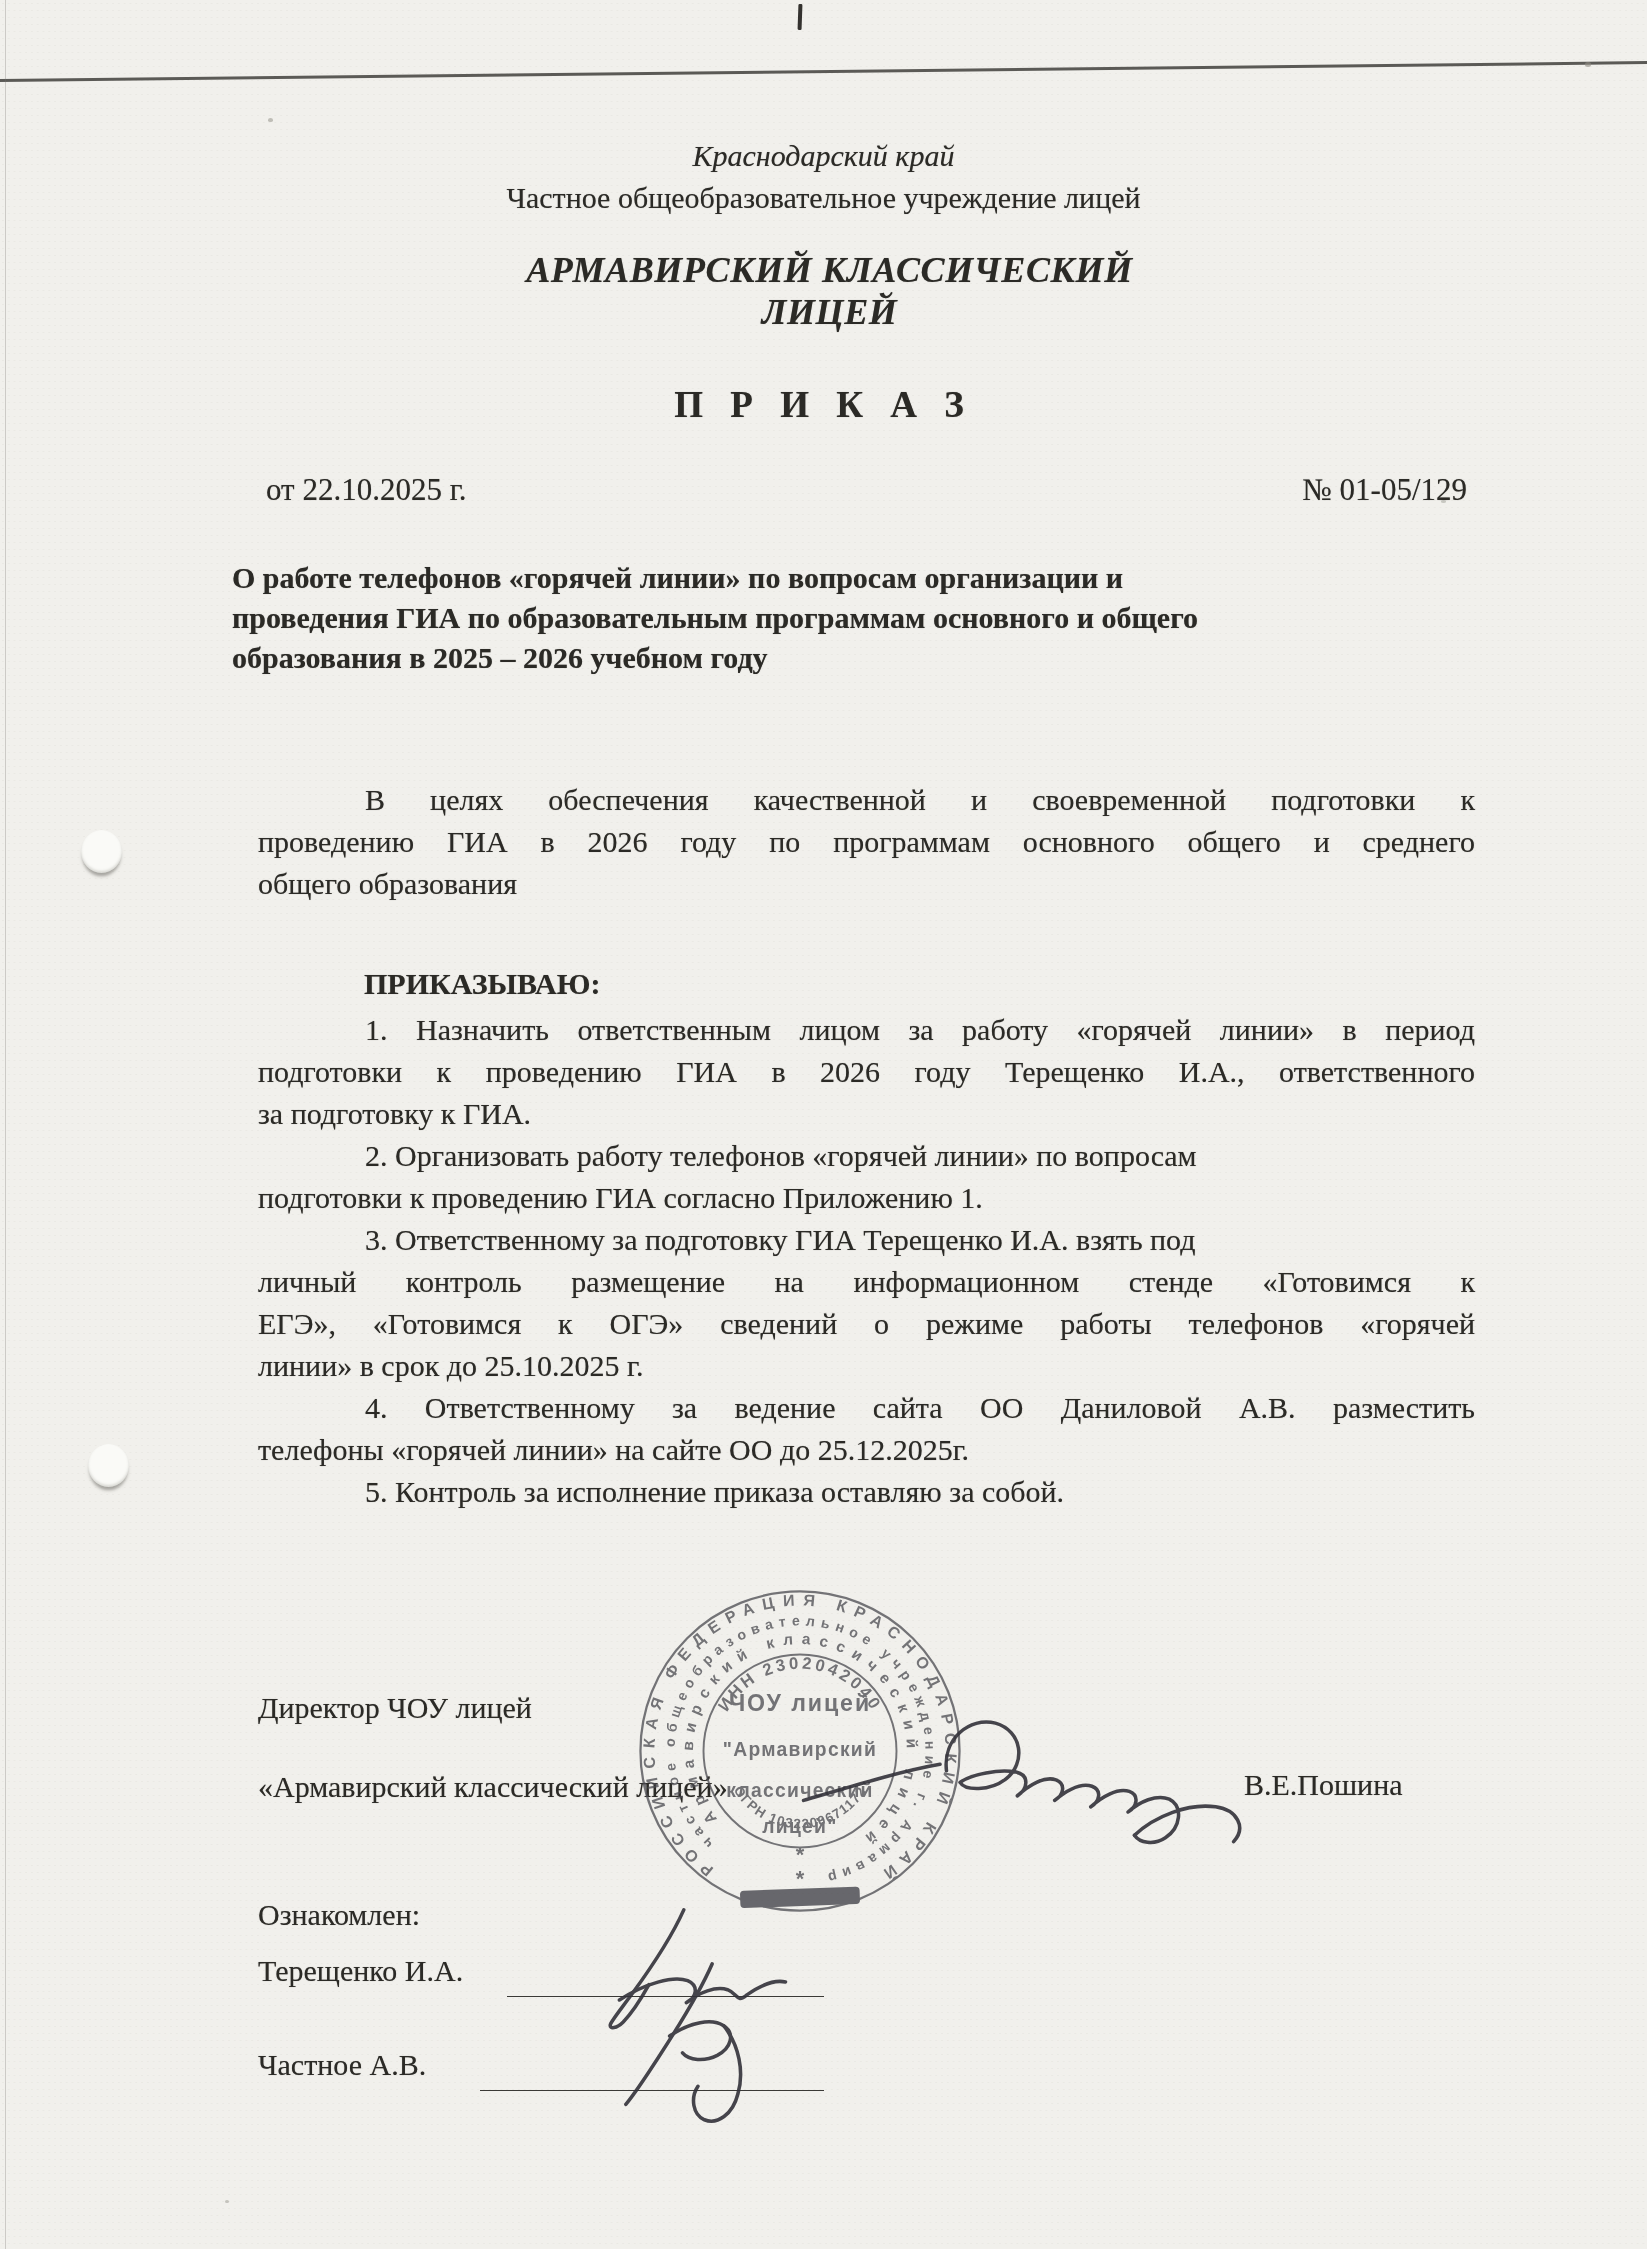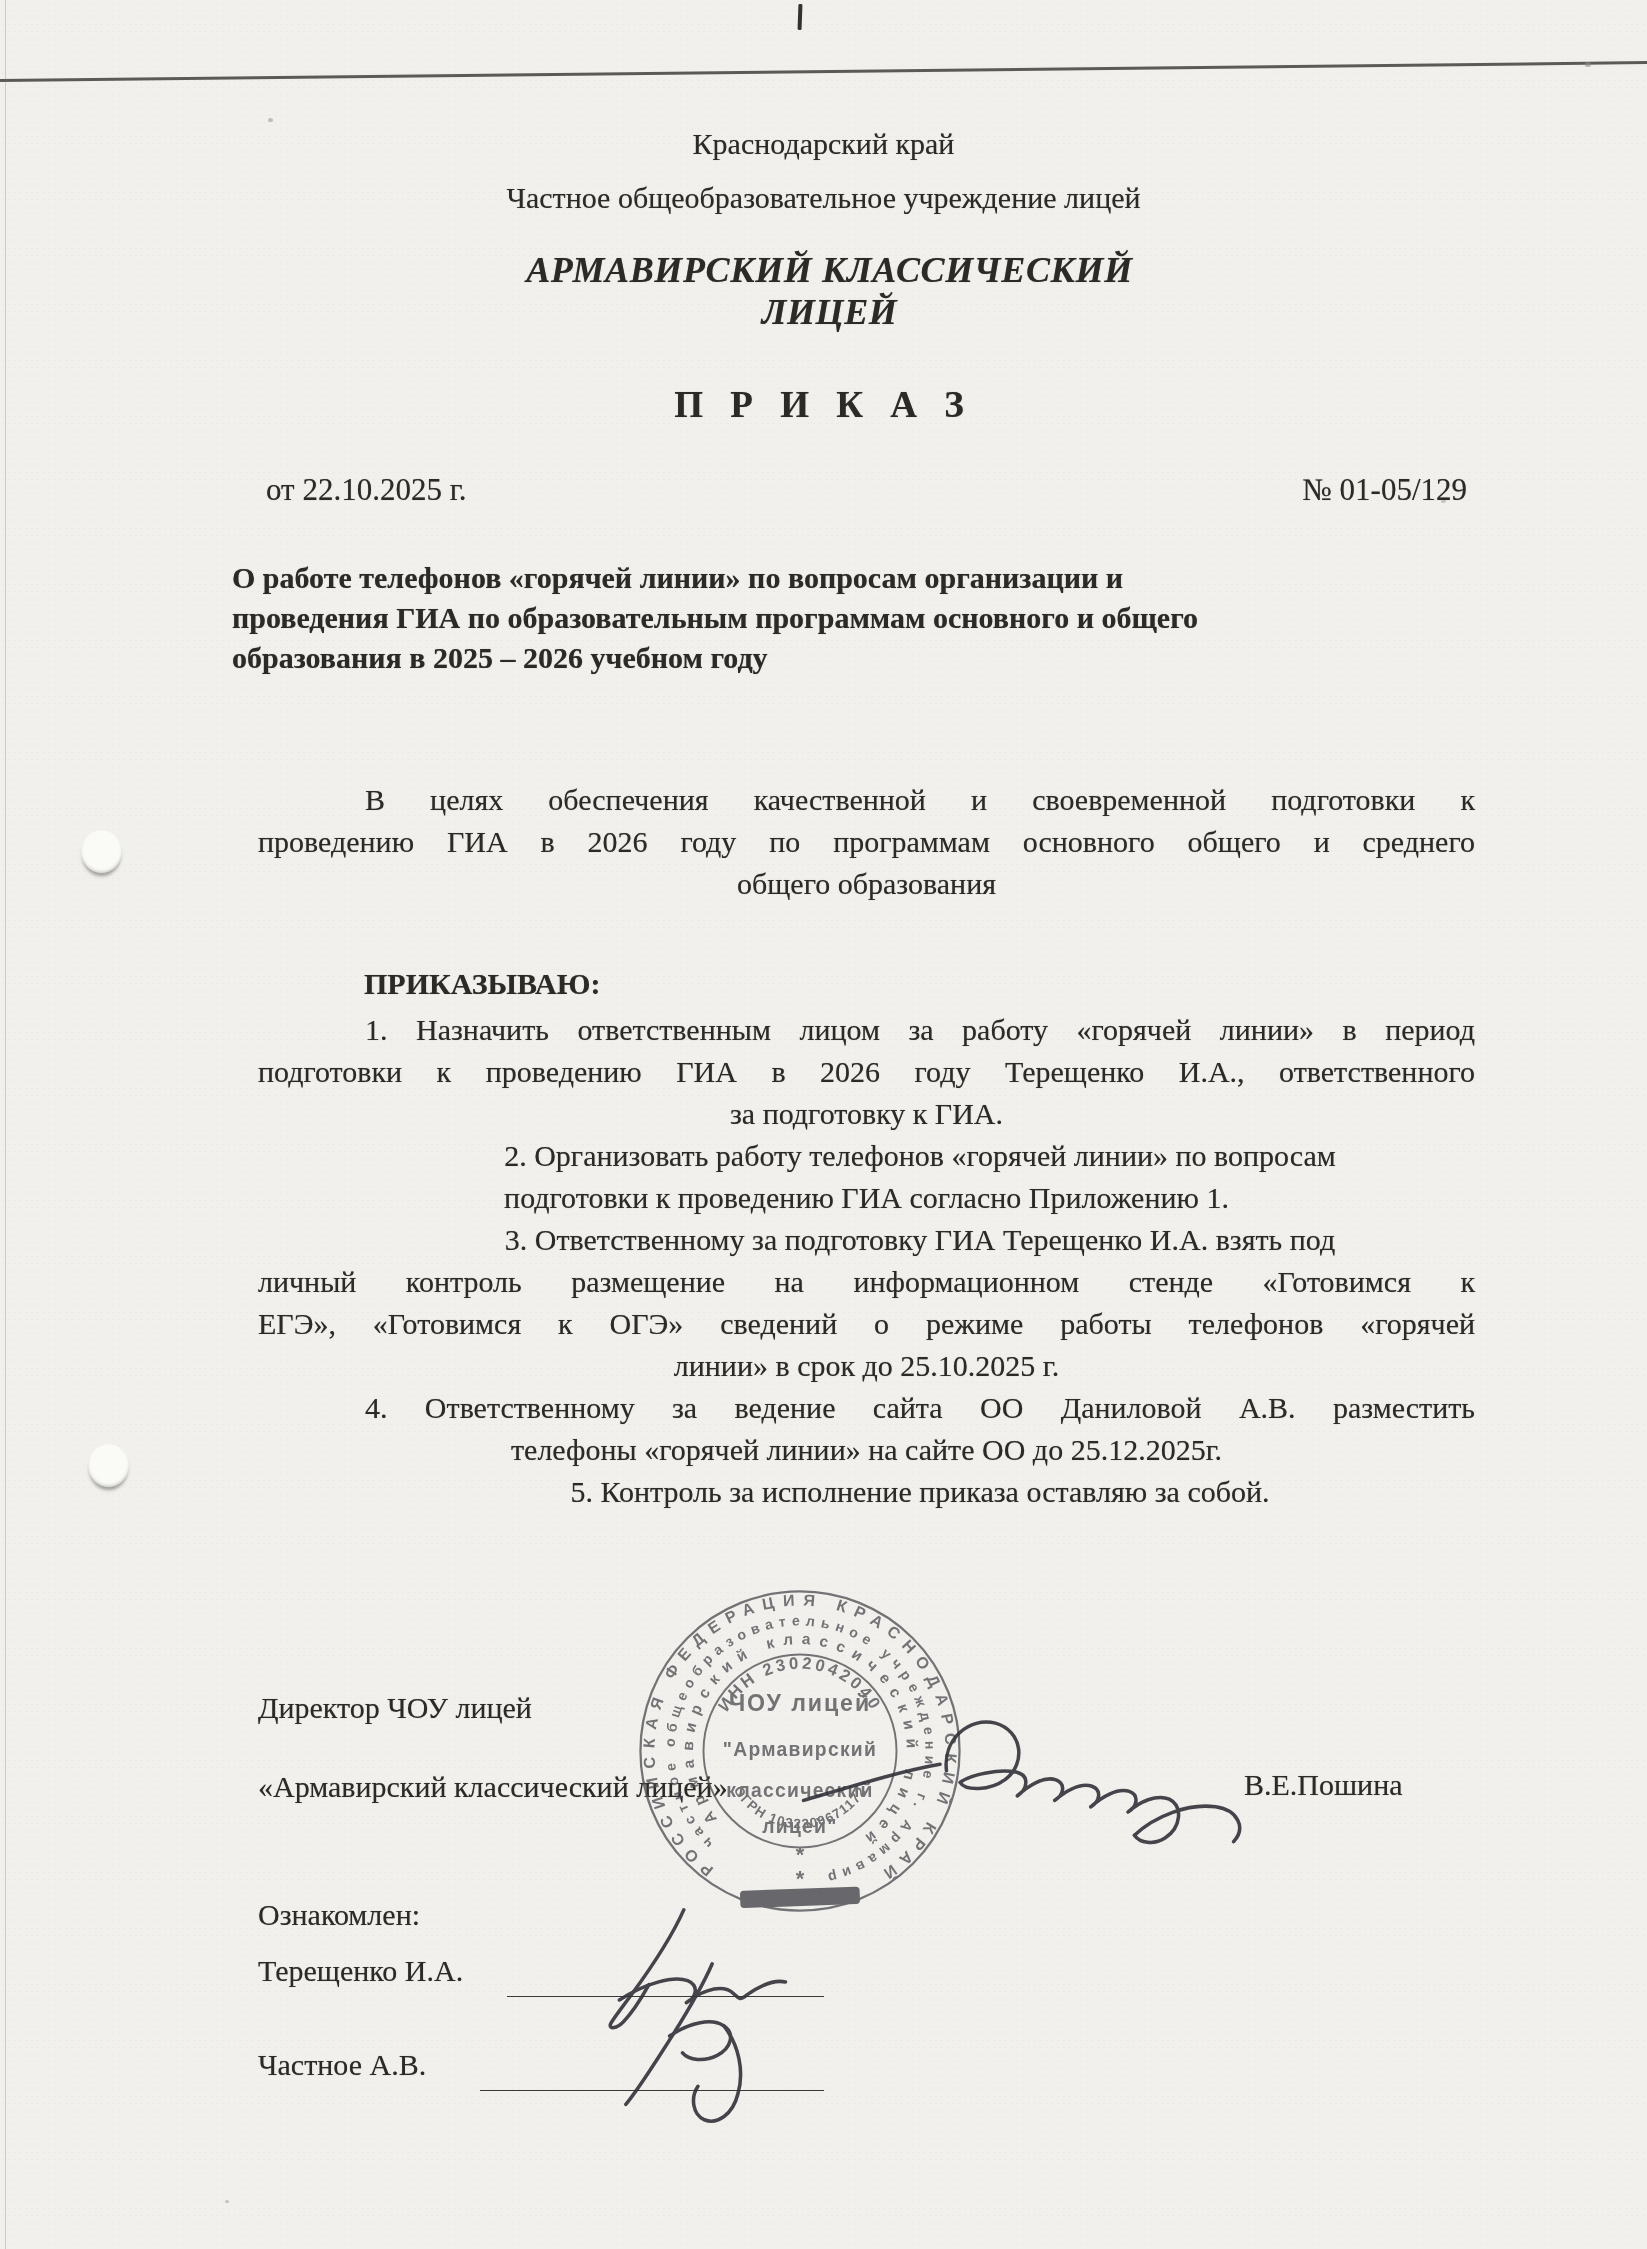--- a/index.html
+++ b/index.html
@@ -12,21 +12,21 @@
     font-family:"Liberation Serif","DejaVu Serif",serif;
     color:#2b2a26;
     overflow:hidden;
   }
   .txt{position:absolute;text-shadow:0 0 0.8px rgba(43,42,38,.5);}
   .center{left:0;right:0;text-align:center;}
   .h{font-size:30px;line-height:39px;}
   .org{font-size:36px;font-weight:bold;font-style:italic;letter-spacing:0.6px;padding-left:12px;}
   .prikaz{font-size:37px;font-weight:bold;letter-spacing:9px;}
   .body-block{position:absolute;left:258px;width:1217px;}
-  .line{font-size:30px;line-height:42px;height:42px;text-align:center;}
+  .line{font-size:30px;line-height:42px;height:42px;text-align:left;}
   .j{text-align:justify;text-align-last:justify;}
   .ind{padding-left:107px;}
   .b{font-weight:bold;}
   .daterow{position:absolute;left:258px;width:1201px;display:flex;justify-content:space-between;font-size:31px;margin-left:8px;}
   .title-block{position:absolute;left:232px;width:1198px;text-align:left;font-weight:bold;font-size:30px;line-height:40px;}
   .underline{position:absolute;height:0;border-top:1.9px solid #3a3936;}
   .hole{position:absolute;width:41px;height:43px;border-radius:50%;
         background:#fafaf7;
         box-shadow:0 4.5px 3.2px -1.3px rgba(105,103,98,.55), inset 0 -1.9px 2.6px rgba(140,138,130,.3);}
   .scanline{position:absolute;left:-7.7px;top:79px;width:1674px;height:2.6px;background:#413f3c;
@@ -45,21 +45,21 @@
   <div class="ticktop"></div>
   <div class="edgeL"></div>
   <div class="speck" style="left:268px;top:118px;width:5.2px;height:3.9px;opacity:.5"></div>
   <div class="speck" style="left:1585px;top:62px;width:5.8px;height:4.5px;opacity:.6"></div>
   <div class="speck" style="left:225px;top:2200px;width:3.9px;height:3.2px;opacity:.45"></div>
   <div class="speck" style="left:1441px;top:500px;width:4.5px;height:2.6px;opacity:.4"></div>
 
   <div class="hole" style="left:81px;top:830px;"></div>
   <div class="hole" style="left:88px;top:1444px;"></div>
 
-  <div class="txt center h" style="top:124px;">Краснодарский край</div>
+  <div class="txt center h" style="top:136px;font-style:italic;">Краснодарский край</div>
   <div class="txt center h" style="top:178px;">Частное общеобразовательное учреждение лицей</div>
   <div class="txt center org" style="top:249px;">АРМАВИРСКИЙ КЛАССИЧЕСКИЙ</div>
   <div class="txt center org" style="top:291px;">ЛИЦЕЙ</div>
   <div class="txt center prikaz" style="top:383px;">П Р И К А З</div>
 
   <div class="daterow txt" style="top:472px;">
     <span>от 22.10.2025 г.</span>
     <span>№ 01-05/129</span>
   </div>
 

